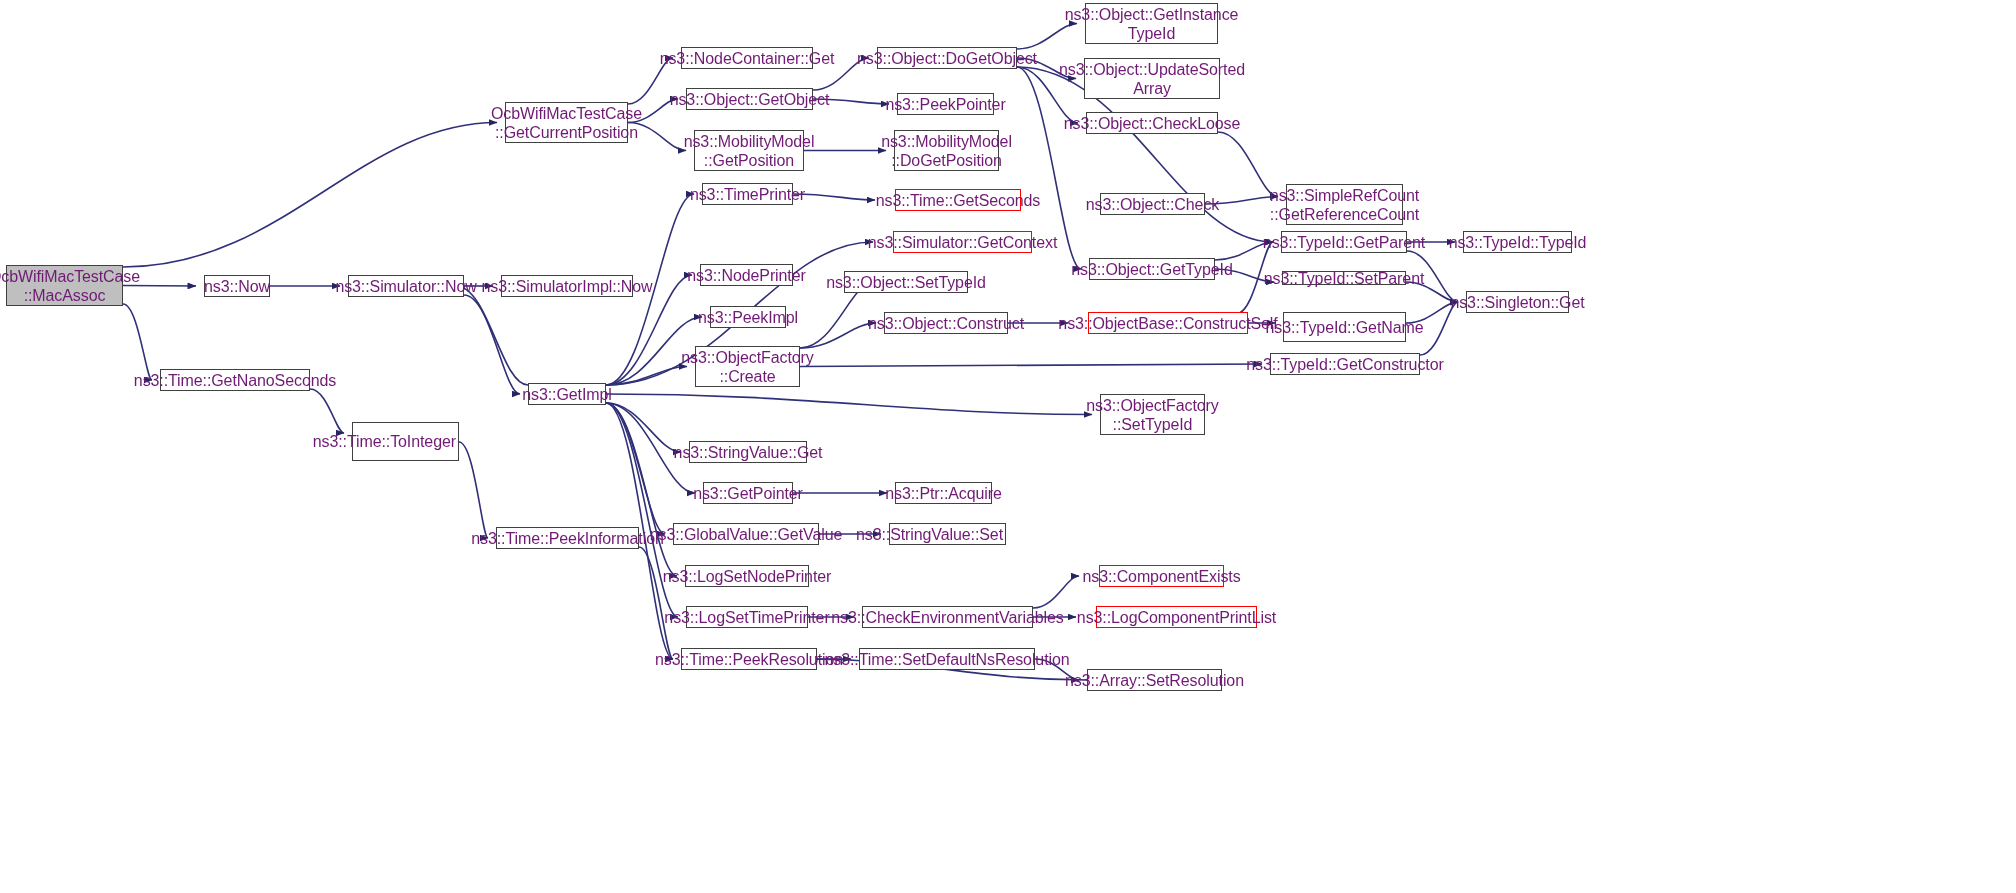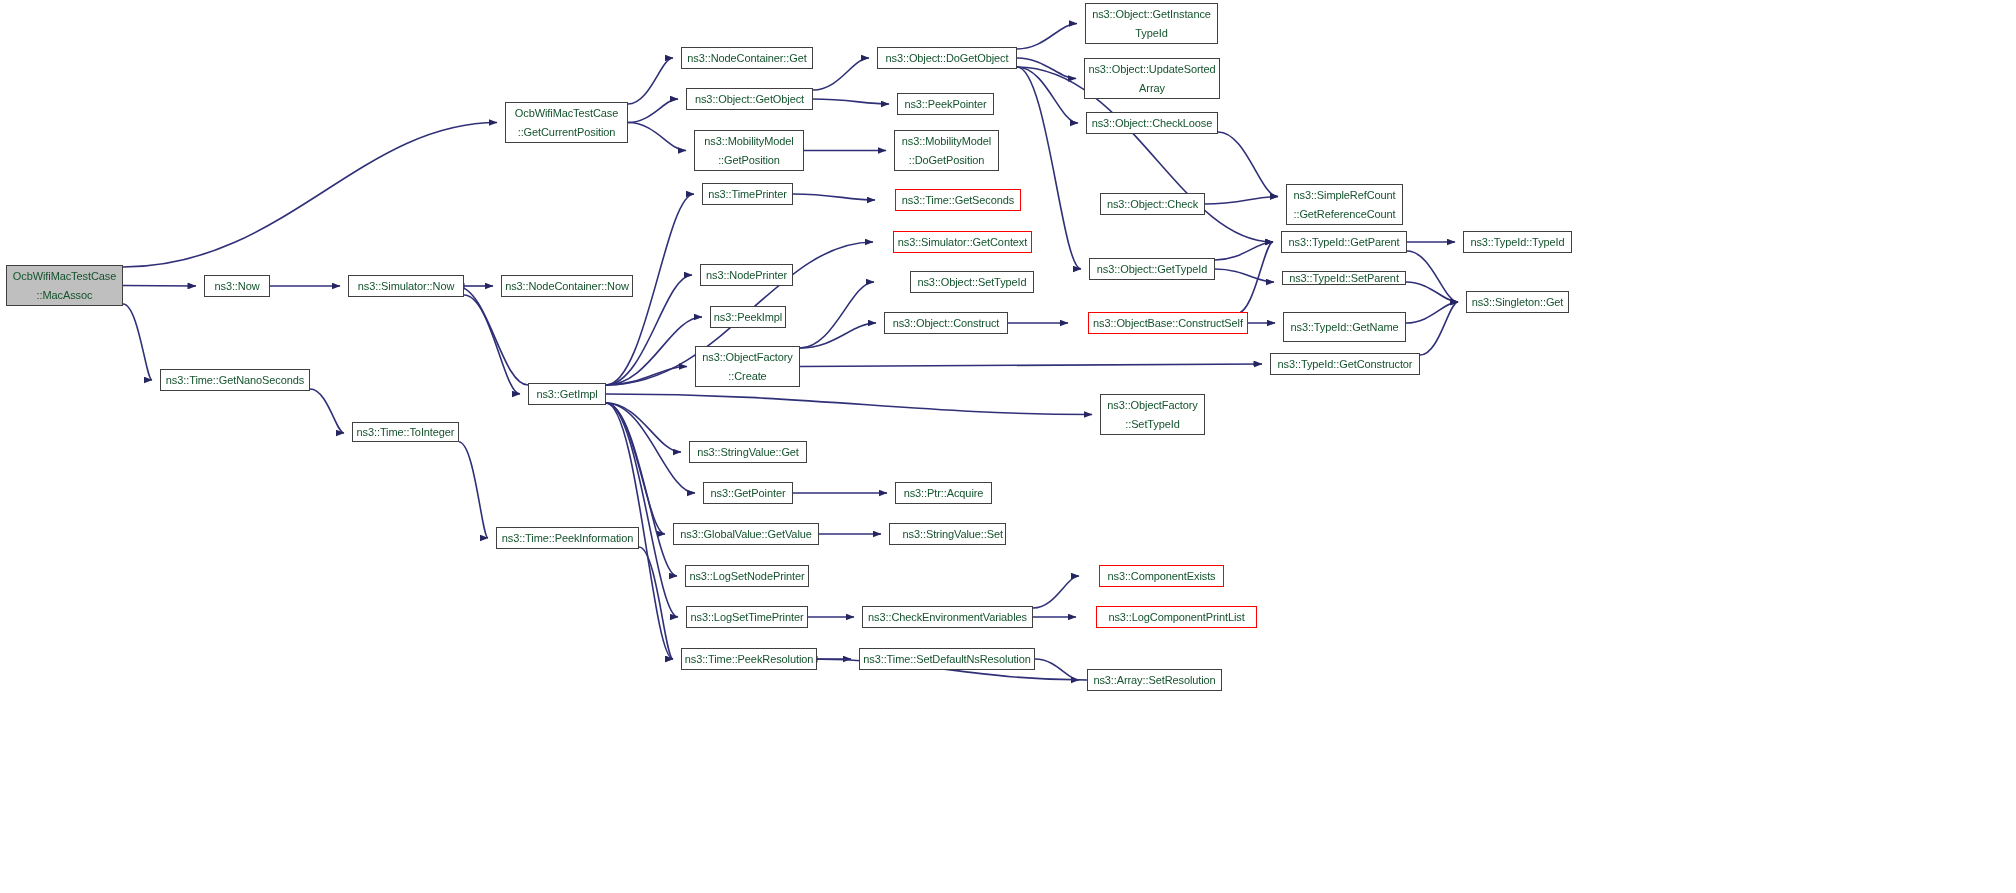--- a/index.html
+++ b/index.html
@@ -24,22 +24,22 @@
   }
   .node {
     position: absolute;
     box-sizing: border-box;
     display: flex;
     align-items: center;
     justify-content: center;
     text-align: center;
     background: #ffffff;
     border: 1px solid #404040;
-    color: #14532d;
-    font-size: 11px;
+    color: #701a75;
+    font-size: 16px;
     line-height: 19px;
     letter-spacing: -0.1px;
     white-space: pre-line;
     padding: 0 2px;
   }
   .node.root {
     background: #bfbfbf;
     border: 1px solid #404040;
   }
   .node.missing {
@@ -116,23 +116,23 @@
         <path d="M817,659 L851,659" marker-end="url(#arrow)"></path>
         <path d="M1035,659 C1056.84,659 1067.24,680 1079,680" marker-end="url(#arrow)"></path>
         <path d="M1087,680 C973.6,680 919.6,659 809,659" marker-end="url(#arrow)"></path>
       </g>
   </svg>
   <div id="node-layer">
       <div class="node root" style="left: 6px; top: 265px; width: 117px; height: 41px;"><span>OcbWifiMacTestCase
 ::MacAssoc</span></div>
       <div class="node" style="left: 204px; top: 275px; width: 66px; height: 22px;"><span>ns3::Now</span></div>
       <div class="node" style="left: 160px; top: 369px; width: 150px; height: 22px;"><span>ns3::Time::GetNanoSeconds</span></div>
-      <div class="node" style="left: 352px; top: 422px; width: 107px; height: 20px;"><span>ns3::Time::ToInteger</span></div>
+      <div class="node" style="left: 352px; top: 422px; width: 107px; height: 39px; justify-content: flex-end;"><span>ns3::Time::ToInteger</span></div>
       <div class="node" style="left: 348px; top: 275px; width: 116px; height: 22px;"><span>ns3::Simulator::Now</span></div>
-      <div class="node" style="left: 501px; top: 275px; width: 132px; height: 22px;"><span>ns3::NodeContainer::Now</span></div>
+      <div class="node" style="left: 501px; top: 275px; width: 132px; height: 22px;"><span>ns3::SimulatorImpl::Now</span></div>
       <div class="node" style="left: 505px; top: 102px; width: 123px; height: 41px;"><span>OcbWifiMacTestCase
 ::GetCurrentPosition</span></div>
       <div class="node" style="left: 681px; top: 47px; width: 132px; height: 22px;"><span>ns3::NodeContainer::Get</span></div>
       <div class="node" style="left: 686px; top: 88px; width: 127px; height: 22px;"><span>ns3::Object::GetObject</span></div>
       <div class="node" style="left: 694px; top: 130px; width: 110px; height: 41px;"><span>ns3::MobilityModel
 ::GetPosition</span></div>
       <div class="node" style="left: 877px; top: 47px; width: 140px; height: 22px;"><span>ns3::Object::DoGetObject</span></div>
       <div class="node" style="left: 897px; top: 93px; width: 97px; height: 22px;"><span>ns3::PeekPointer</span></div>
       <div class="node" style="left: 894px; top: 130px; width: 105px; height: 41px;"><span>ns3::MobilityModel
 ::DoGetPosition</span></div>
@@ -144,21 +144,21 @@
       <div class="node" style="left: 1100px; top: 193px; width: 105px; height: 22px;"><span>ns3::Object::Check</span></div>
       <div class="node" style="left: 1089px; top: 258px; width: 126px; height: 22px;"><span>ns3::Object::GetTypeId</span></div>
       <div class="node" style="left: 1286px; top: 184px; width: 117px; height: 41px;"><span>ns3::SimpleRefCount
 ::GetReferenceCount</span></div>
       <div class="node" style="left: 1281px; top: 231px; width: 126px; height: 22px;"><span>ns3::TypeId::GetParent</span></div>
       <div class="node" style="left: 1463px; top: 231px; width: 109px; height: 22px;"><span>ns3::TypeId::TypeId</span></div>
       <div class="node" style="left: 1282px; top: 271px; width: 124px; height: 14px;"><span>ns3::TypeId::SetParent</span></div>
       <div class="node" style="left: 1466px; top: 291px; width: 103px; height: 22px;"><span>ns3::Singleton::Get</span></div>
       <div class="node" style="left: 1283px; top: 312px; width: 123px; height: 30px;"><span>ns3::TypeId::GetName</span></div>
       <div class="node" style="left: 1270px; top: 353px; width: 150px; height: 22px;"><span>ns3::TypeId::GetConstructor</span></div>
-      <div class="node" style="left: 910px; top: 271px; width: 124px; height: 22px;"><span>ns3::Object::SetTypeId</span></div>
+      <div class="node" style="left: 844px; top: 271px; width: 124px; height: 22px;"><span>ns3::Object::SetTypeId</span></div>
       <div class="node" style="left: 884px; top: 312px; width: 124px; height: 22px;"><span>ns3::Object::Construct</span></div>
       <div class="node missing" style="left: 1076px; top: 312px; width: 160px; height: 22px;"><span>ns3::ObjectBase::ConstructSelf</span></div>
       <div class="node missing" style="left: 881px; top: 231px; width: 139px; height: 22px;"><span>ns3::Simulator::GetContext</span></div>
       <div class="node missing" style="left: 883px; top: 189px; width: 126px; height: 22px;"><span>ns3::Time::GetSeconds</span></div>
       <div class="node" style="left: 702px; top: 183px; width: 91px; height: 22px;"><span>ns3::TimePrinter</span></div>
       <div class="node" style="left: 700px; top: 264px; width: 93px; height: 22px;"><span>ns3::NodePrinter</span></div>
       <div class="node" style="left: 710px; top: 306px; width: 76px; height: 22px;"><span>ns3::PeekImpl</span></div>
       <div class="node" style="left: 695px; top: 346px; width: 105px; height: 41px;"><span>ns3::ObjectFactory
 ::Create</span></div>
       <div class="node" style="left: 528px; top: 383px; width: 78px; height: 22px;"><span>ns3::GetImpl</span></div>

